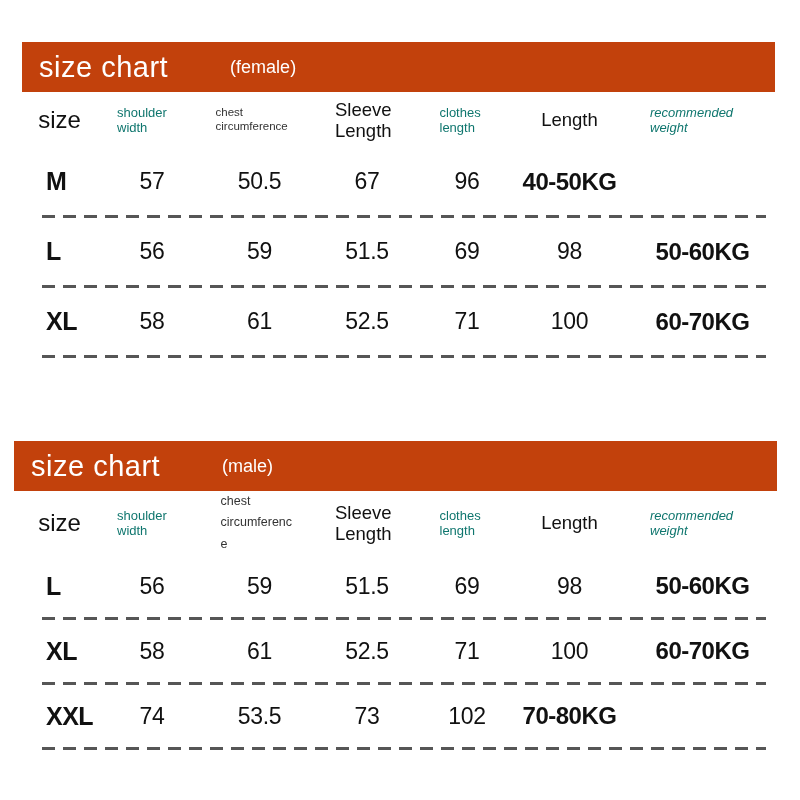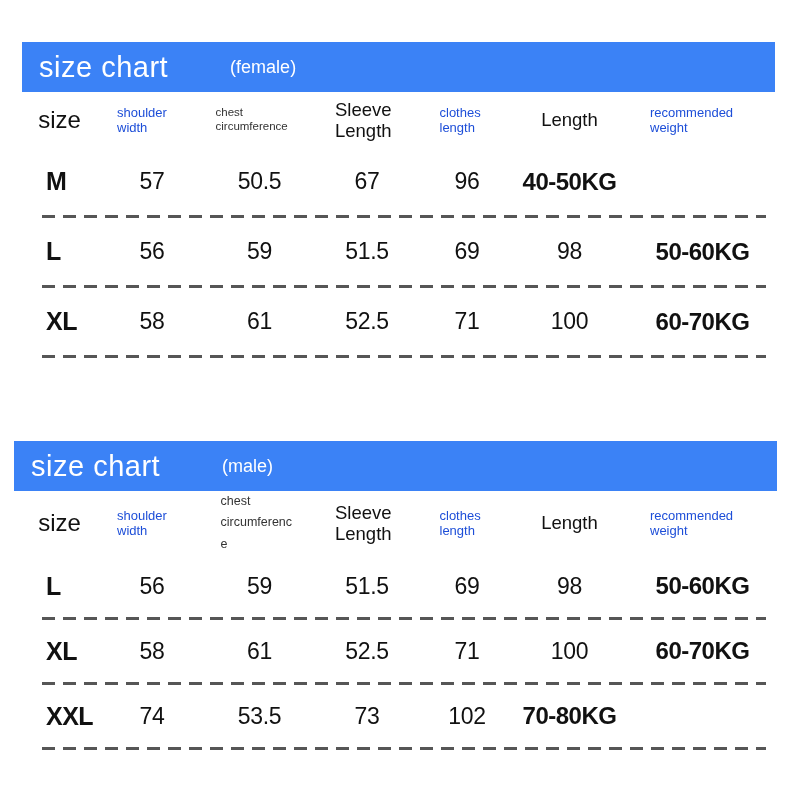--- a/index.html
+++ b/index.html
@@ -12,21 +12,21 @@
     font-family: "Liberation Sans", "DejaVu Sans", sans-serif;
     color: #111111;
     overflow: hidden;
   }
   .section { width: 800px; }
   .section.female { padding-top: 42px; }
   .section.male   { padding-top: 83px; }
 
   .title-bar {
     height: 50px;
-    background: #3b82f6;
+    background: #c2410c;
     display: flex;
     align-items: center;
     padding-left: 17px;
   }
   .female .title-bar { margin-left: 22px; width: 753px; }
   .male   .title-bar { margin-left: 14px; width: 763px; }
   .title-text {
     color: #ffffff;
     font-size: 29px;
     font-weight: 500;
@@ -49,27 +49,27 @@
     display: flex;
     align-items: center;
     justify-content: center;
     text-align: center;
   }
   .hdr-cell { }
   .female .hdr-cell { height: 56px; }
   .male   .hdr-cell { height: 64px; }
   .hdr-small {
     font-size: 13px;
-    color: #1d4ed8;
+    color: #0f766e;
     line-height: 1.18;
     text-align: left;
   }
   .hdr-small.narrow-70  { max-width: 70px; }
   .hdr-small.narrow-55  { max-width: 55px; }
-  .hdr-small.narrow-105 { max-width: 105px; }
+  .hdr-small.narrow-105 { max-width: 105px; font-style: italic; }
   .hdr-chest {
     font-size: 11.5px;
     color: #333333;
     line-height: 1.2;
     text-align: left;
     max-width: 88px;
   }
   .male .hdr-chest {
     font-size: 12.5px;
     max-width: 78px;

